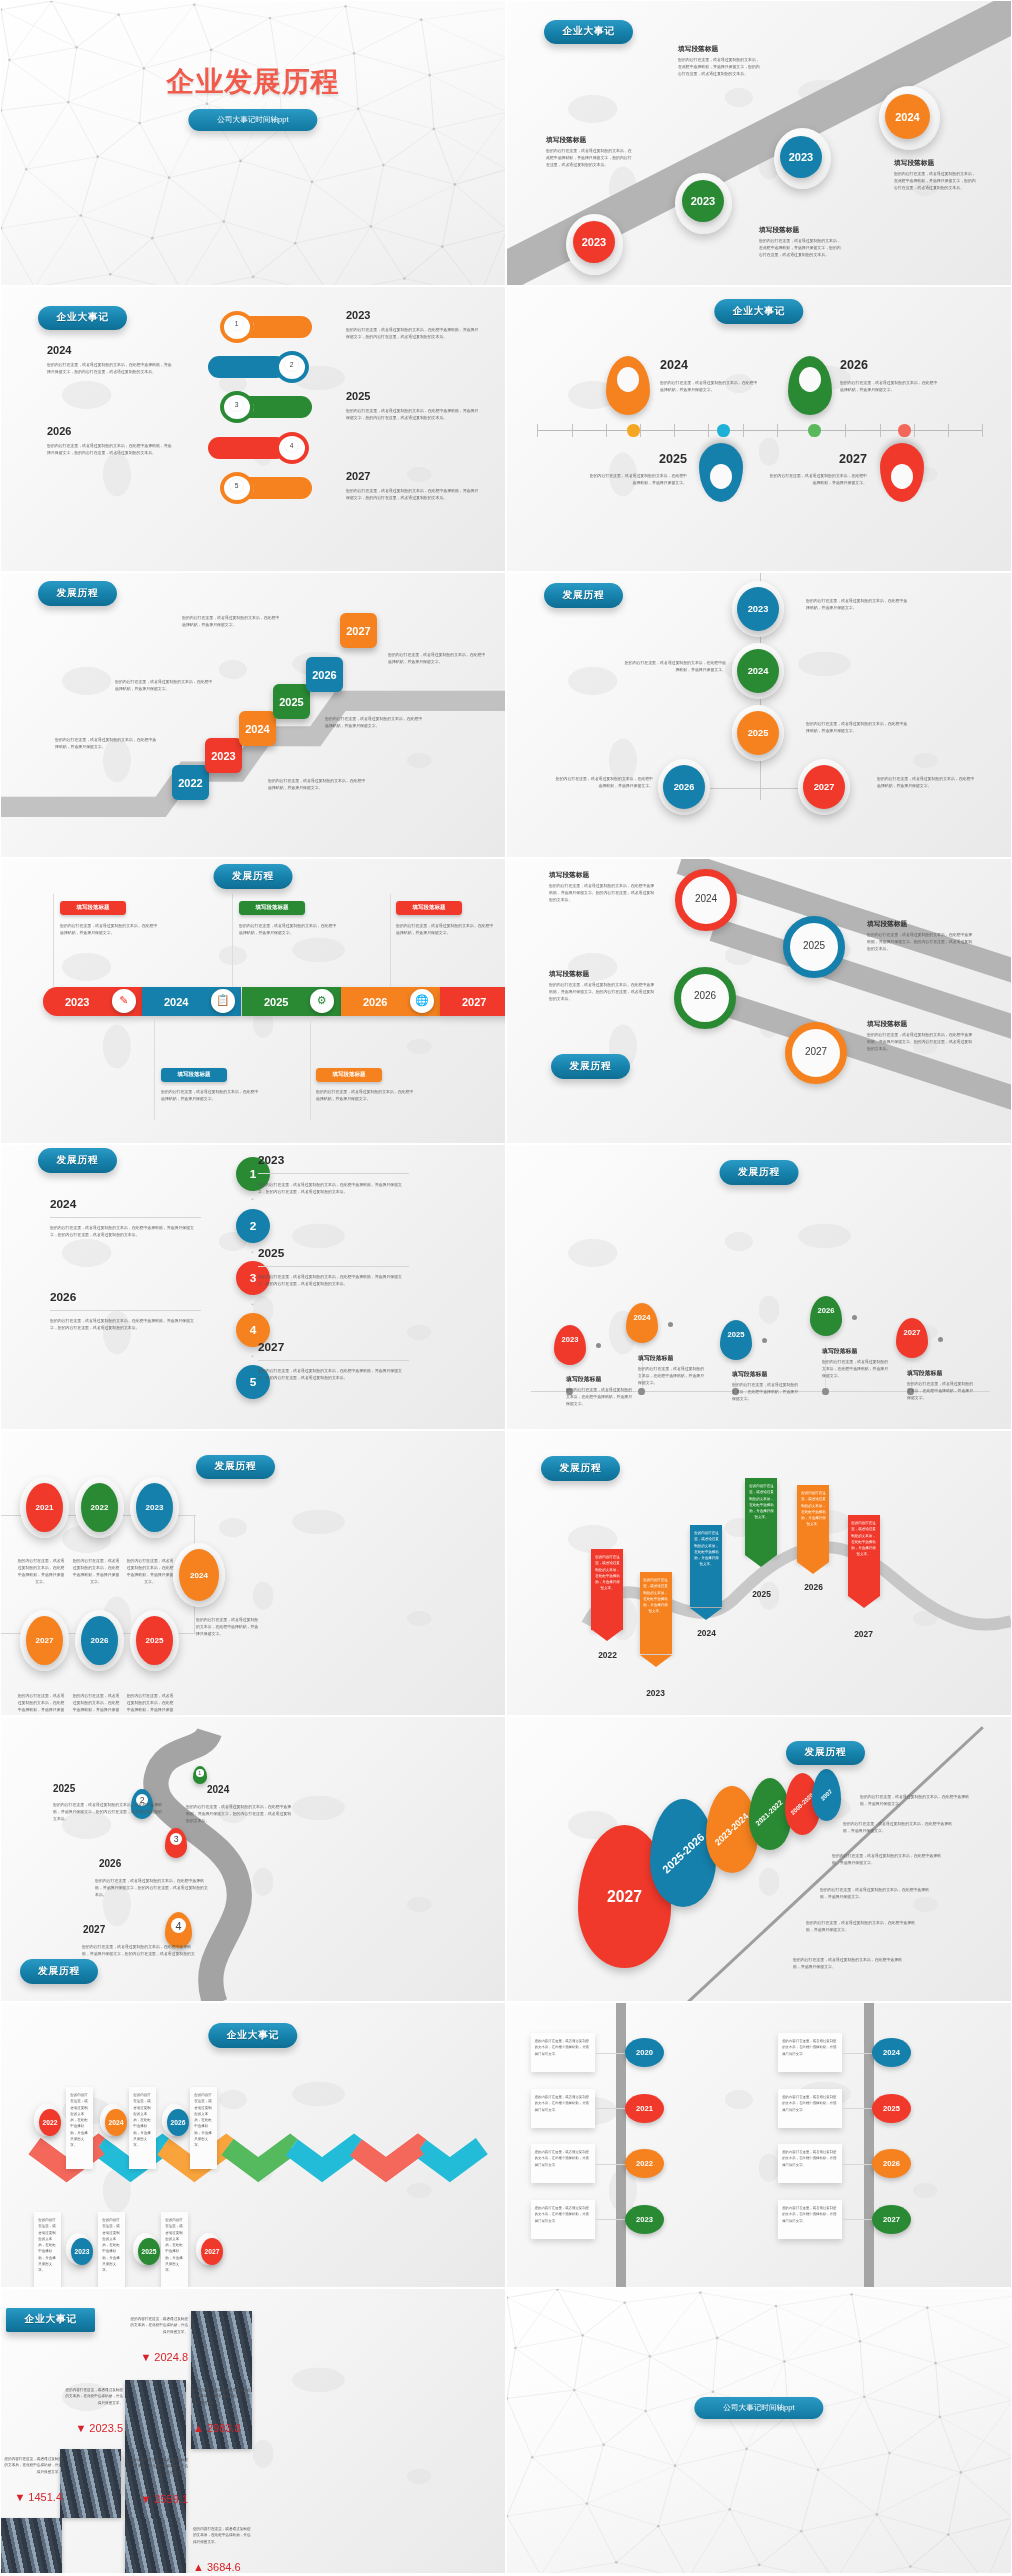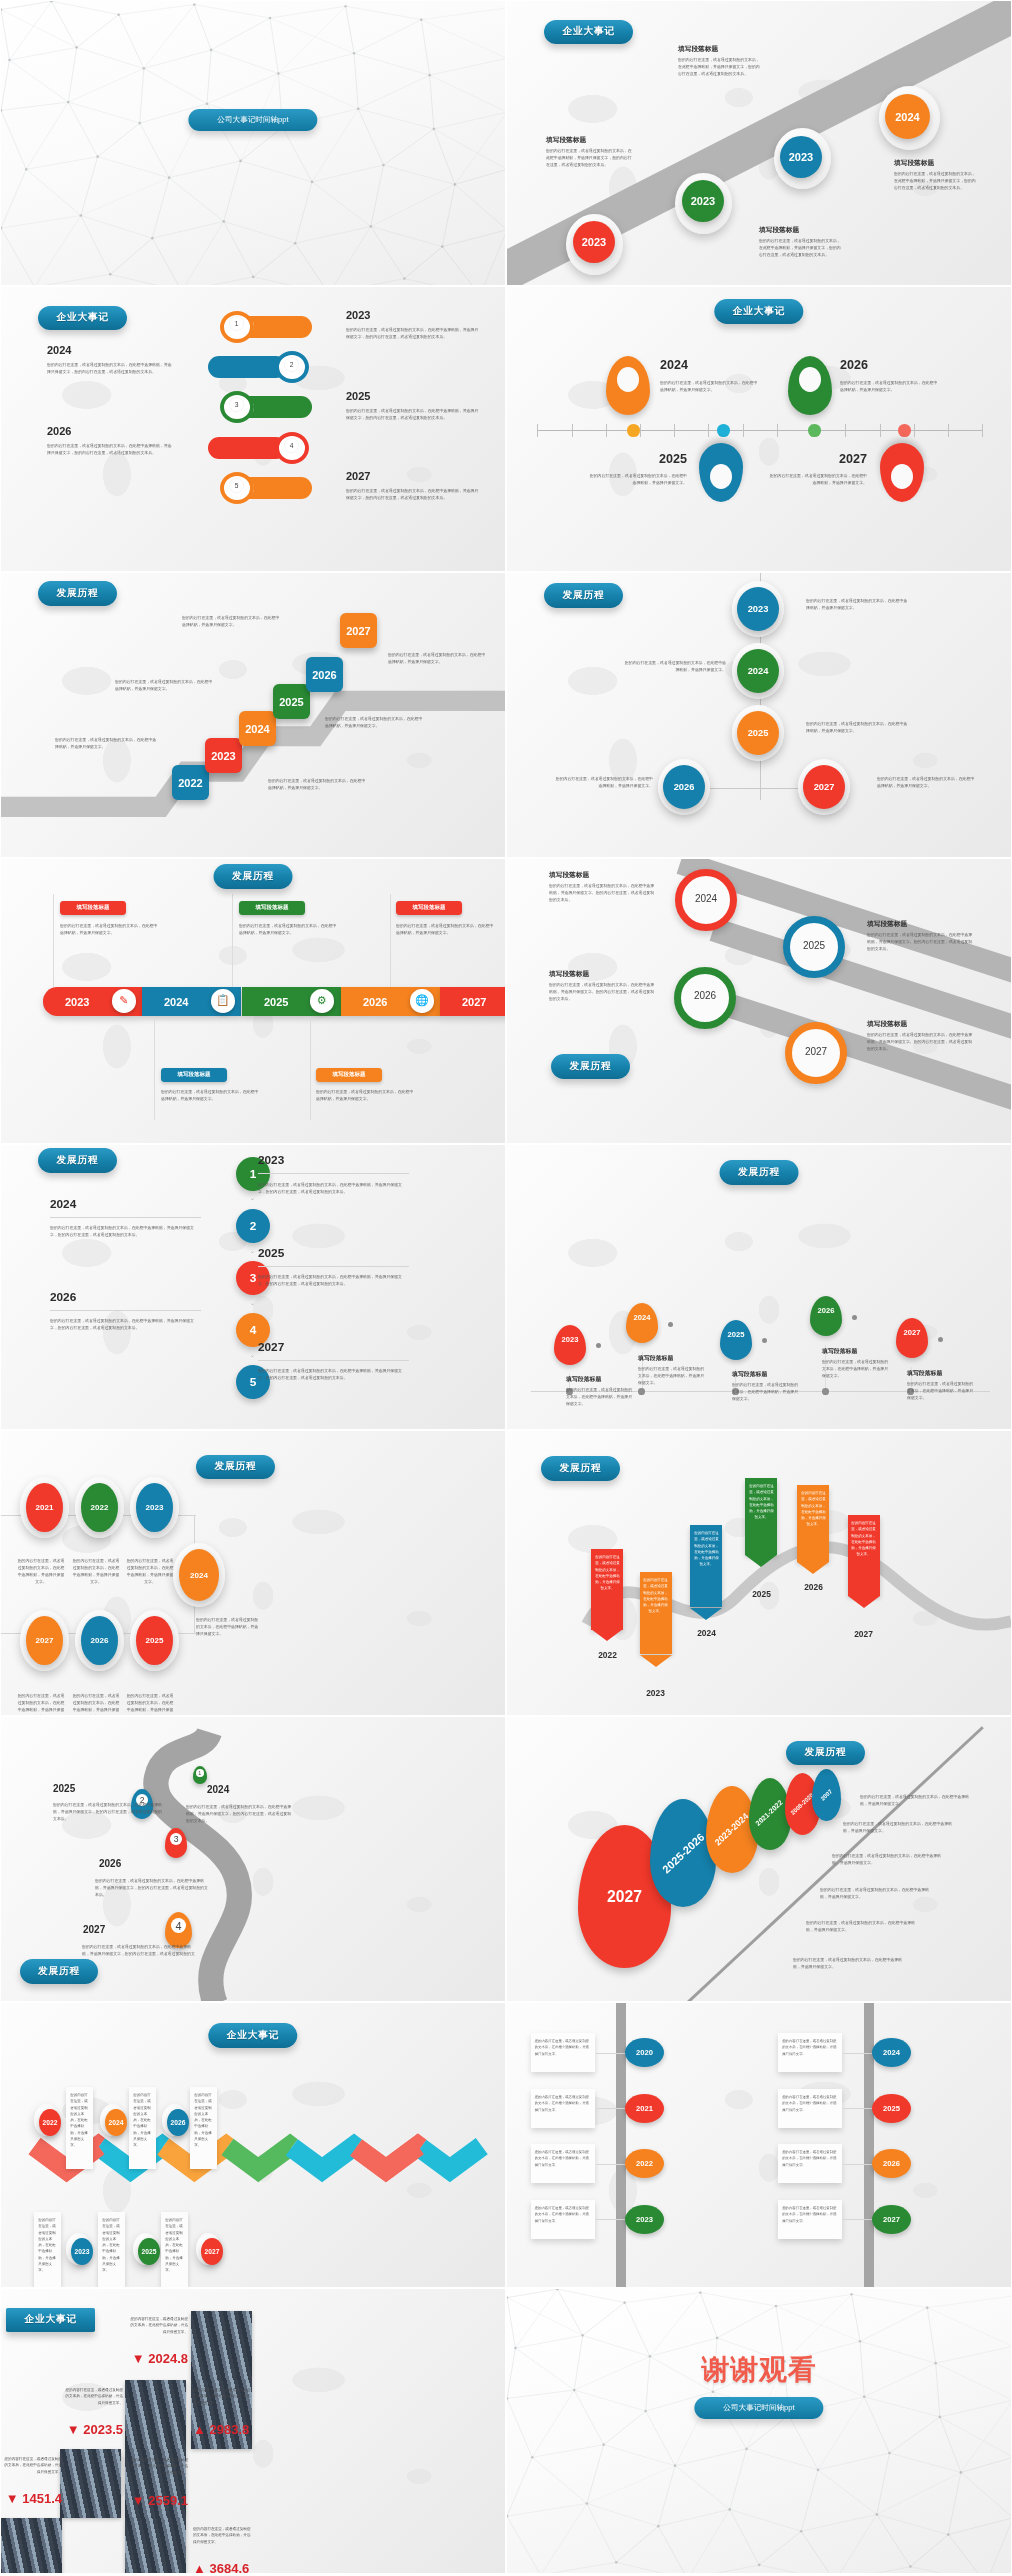--- a/index.html
+++ b/index.html
@@ -104,21 +104,21 @@
     font-size:3.4px;line-height:1.85;color:#555;padding:5px 4.2px;width:64px;height:39px;}
   .e16{position:absolute;width:39px;height:29px;border-radius:50%;
     display:flex;align-items:center;justify-content:center;color:#fff;
     font-weight:bold;font-size:7.6px;box-shadow:0 2.5px 5px rgba(0,0,0,.22);}
 
   
   .photo{position:absolute;background:
       repeating-linear-gradient(78deg,#2f3845 0 4.2px,#5d6b7c 4.2px 7.6px,#8fa3b5 7.6px 11px,#3a4450 11px 15px);
     box-shadow:0 1.7px 4.2px rgba(0,0,0,.25);}
   .ptxt{position:absolute;font-size:3.6px;line-height:1.8;color:#4a4a4a;}
-  .pdate{position:absolute;font-size:13px;font-weight:bold;color:#d8232a;}
+  .pdate{position:absolute;font-size:11px;font-weight:normal;color:#d8232a;}
 </style>
 </head>
 <body>
 
 <div class="grid" id="deck">
     <div class="slide white">
       <svg class="mesh" width="506" height="287" viewBox="0 0 602 341">
         <line x1="0" y1="10" x2="60" y2="0" stroke="#9aa0a6" stroke-opacity="0.25" stroke-width="1"></line>
         <line x1="0" y1="10" x2="10" y2="70" stroke="#9aa0a6" stroke-opacity="0.25" stroke-width="1"></line>
         <line x1="0" y1="10" x2="90" y2="55" stroke="#9aa0a6" stroke-opacity="0.14" stroke-width="1"></line>
@@ -278,20 +278,21 @@
         <circle cx="525" cy="292" r="1.6" fill="#8d9298" fill-opacity=".45"></circle>
         <circle cx="602" cy="272" r="1.6" fill="#8d9298" fill-opacity=".45"></circle>
         <circle cx="40" cy="340" r="1.6" fill="#8d9298" fill-opacity=".45"></circle>
         <circle cx="130" cy="325" r="1.6" fill="#8d9298" fill-opacity=".45"></circle>
         <circle cx="215" cy="345" r="1.6" fill="#8d9298" fill-opacity=".45"></circle>
         <circle cx="300" cy="328" r="1.6" fill="#8d9298" fill-opacity=".45"></circle>
         <circle cx="390" cy="348" r="1.6" fill="#8d9298" fill-opacity=".45"></circle>
         <circle cx="480" cy="330" r="1.6" fill="#8d9298" fill-opacity=".45"></circle>
         <circle cx="570" cy="350" r="1.6" fill="#8d9298" fill-opacity=".45"></circle>
       </svg>
+  <div class="cover-title" style="top:62px">企业发展历程</div>
   <div class="cover-sub" style="top:108px">公司大事记时间轴ppt</div>
     </div>
     <div class="slide">
       <div class="worldmap"></div>
       <div class="band" style="left:-59px;top:278px;width:757px;height:39px;transform:rotate(-27deg);transform-origin:left top;"></div>
       <div class="badge" style="left:37px;top:18.5px">企业大事记</div>
       <div class="ring" style="left:59px;top:213px;width:57px;height:61px;"></div>
       <div class="circ" style="left:66px;top:220px;width:42px;height:42px;background:#f0392b;font-size:11px;">2023</div>
       <div class="ring" style="left:168px;top:172px;width:57px;height:61px;"></div>
       <div class="circ" style="left:175px;top:179px;width:42px;height:42px;background:#2a8a34;font-size:11px;">2023</div>
@@ -1074,17 +1075,16 @@
         <circle cx="525" cy="292" r="1.6" fill="#8d9298" fill-opacity=".45"></circle>
         <circle cx="602" cy="272" r="1.6" fill="#8d9298" fill-opacity=".45"></circle>
         <circle cx="40" cy="340" r="1.6" fill="#8d9298" fill-opacity=".45"></circle>
         <circle cx="130" cy="325" r="1.6" fill="#8d9298" fill-opacity=".45"></circle>
         <circle cx="215" cy="345" r="1.6" fill="#8d9298" fill-opacity=".45"></circle>
         <circle cx="300" cy="328" r="1.6" fill="#8d9298" fill-opacity=".45"></circle>
         <circle cx="390" cy="348" r="1.6" fill="#8d9298" fill-opacity=".45"></circle>
         <circle cx="480" cy="330" r="1.6" fill="#8d9298" fill-opacity=".45"></circle>
         <circle cx="570" cy="350" r="1.6" fill="#8d9298" fill-opacity=".45"></circle>
       </svg>
-  <div class="cover-title" style="top:62px">谢谢观看</div>
   <div class="cover-sub" style="top:108px">公司大事记时间轴ppt</div>
     </div>
   </div>
 
 
 </body></html>

